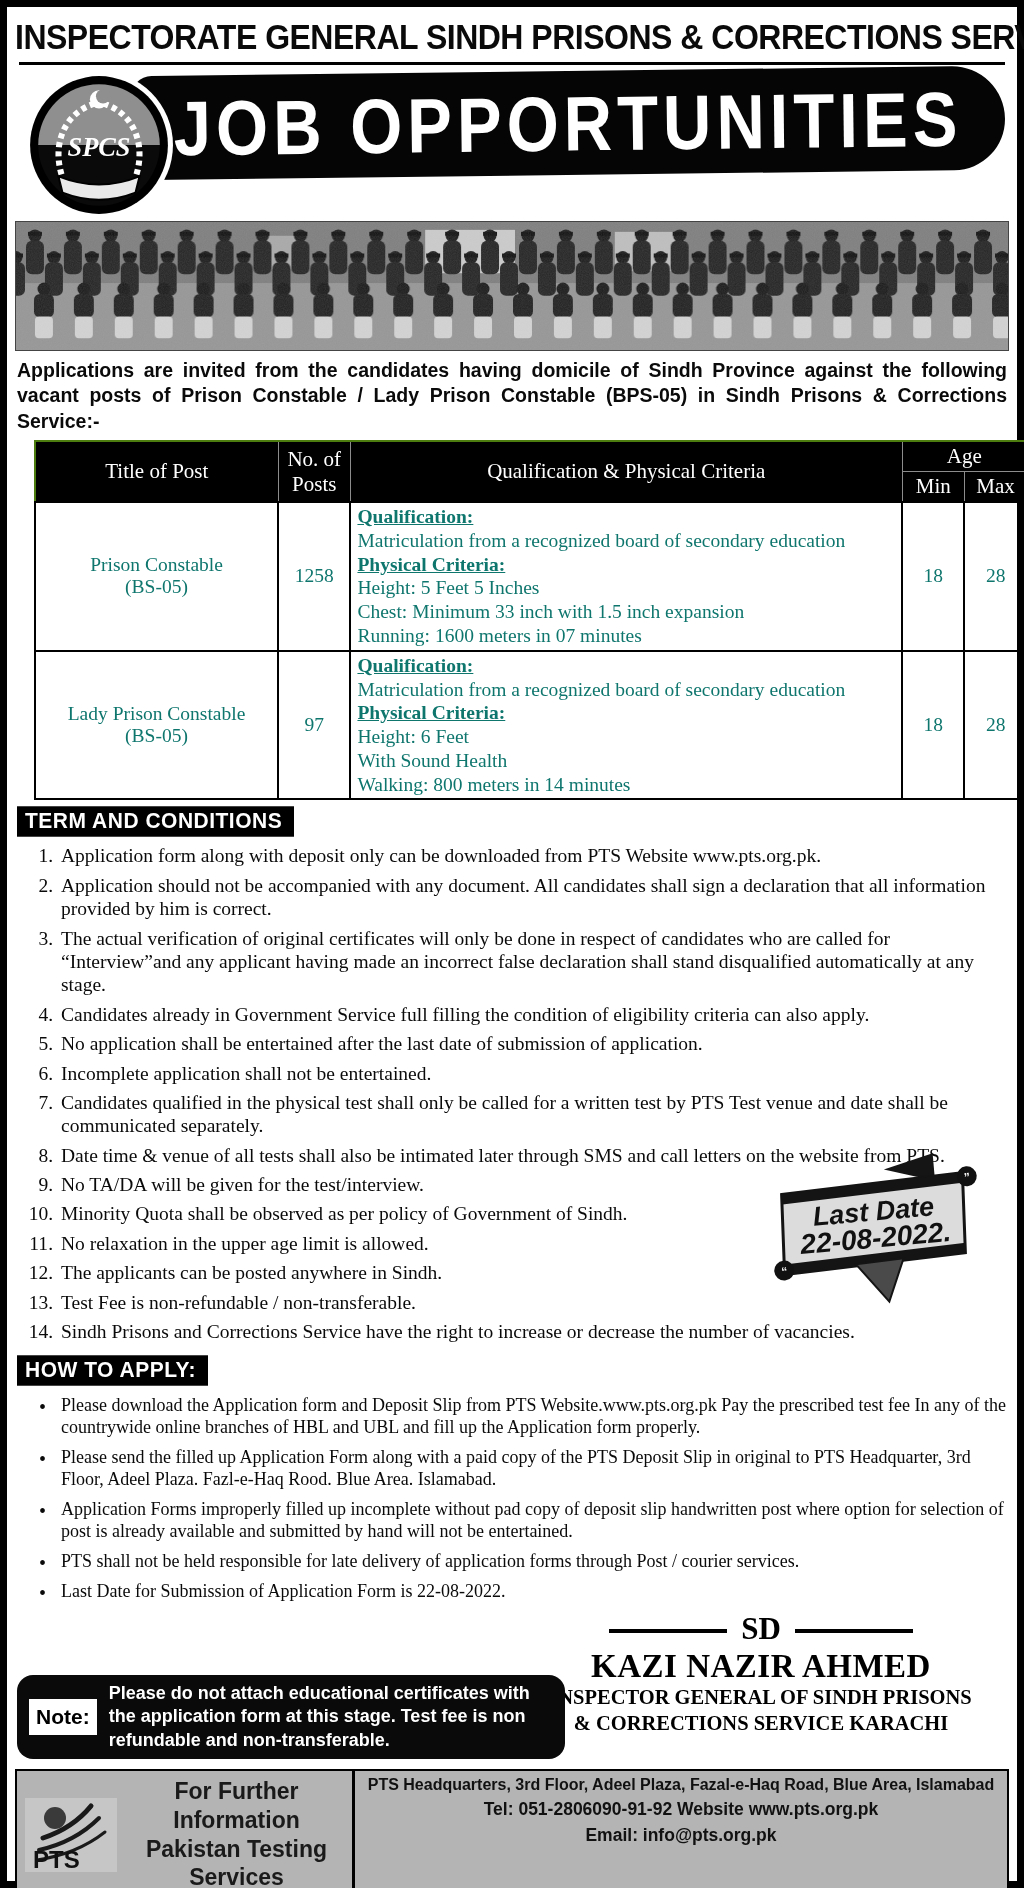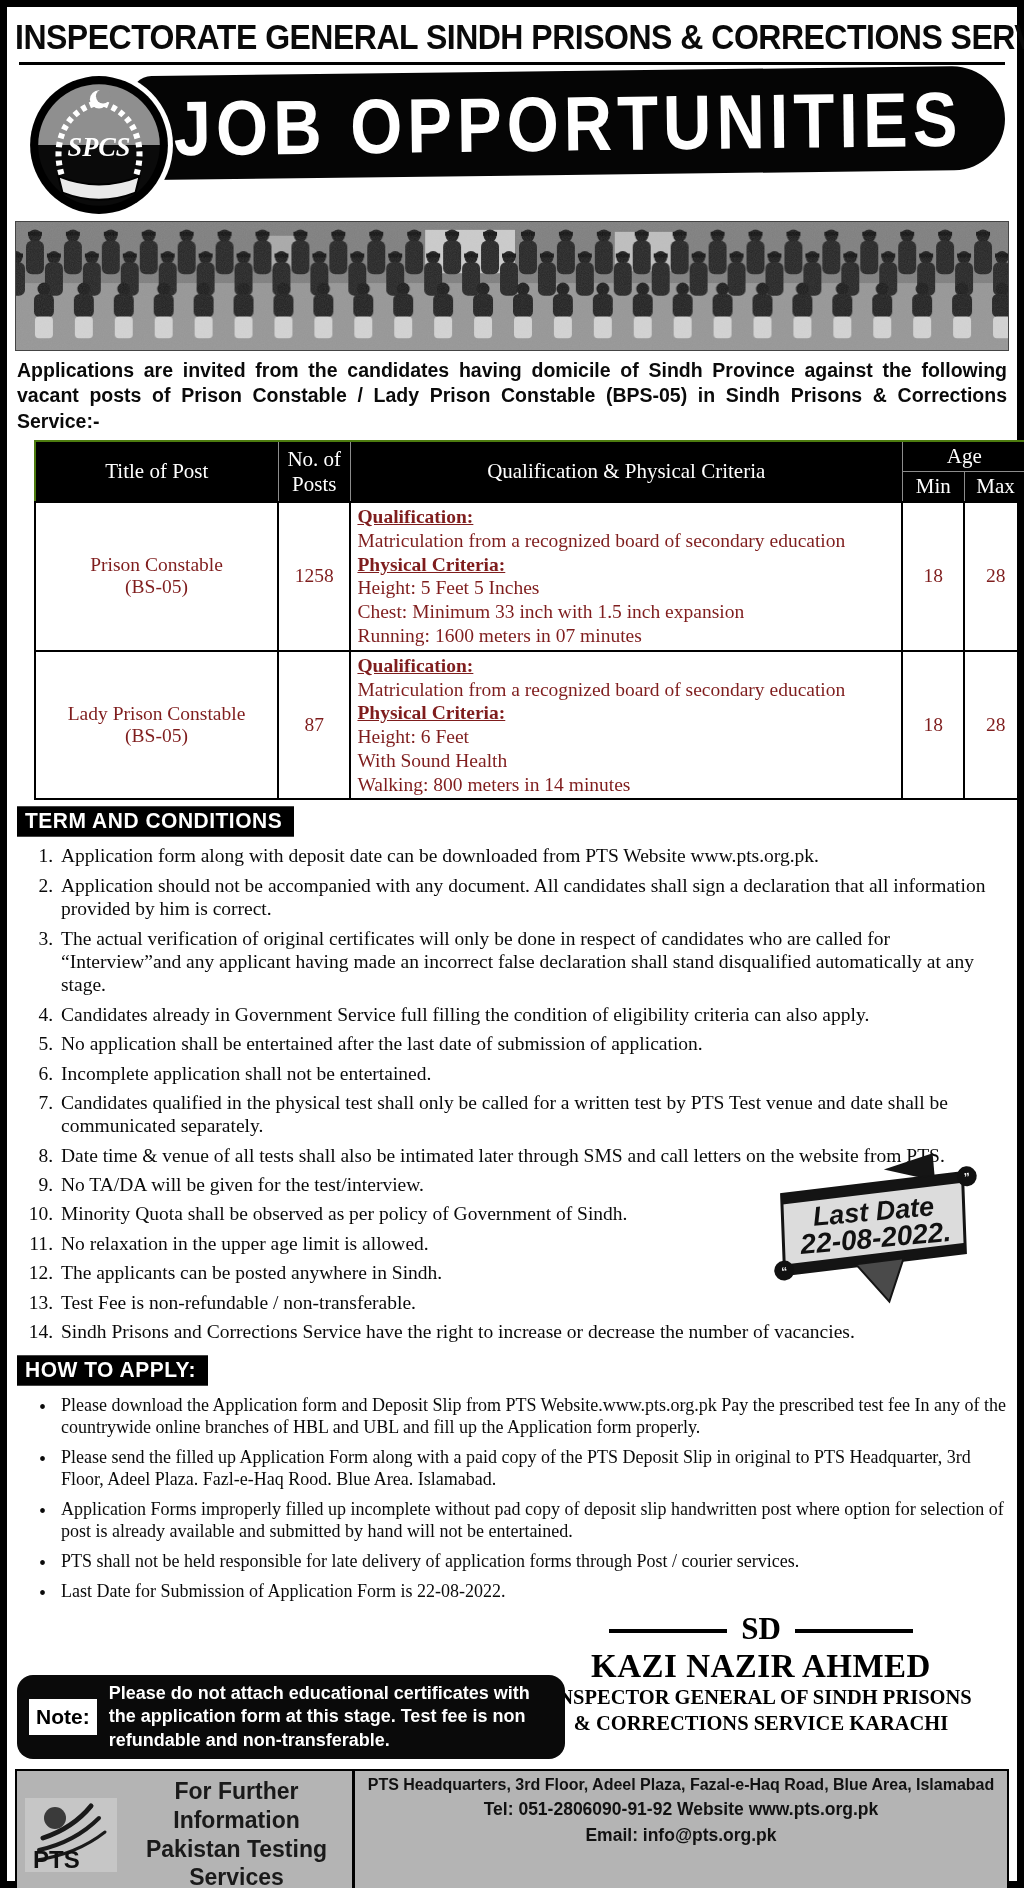--- a/index.html
+++ b/index.html
@@ -41,21 +41,21 @@
     text-align:justify; color:#0a0a0a;
   }
   
   table.posts { width:100%; border-collapse:collapse; border:2px solid #4d7c0f;margin-left:19px; }
   table.posts th {
     background:#000; color:#fff; font-family:"Liberation Serif", serif;
     font-weight:400; font-size:21px; border:1px solid #8c8c8c; padding:2px 4px;
   }
   table.posts td {
     border:2px solid #000; font-family:"Liberation Serif", serif;
-    font-size:19.5px; color:#7f1d1d; padding:2px 6px; vertical-align:middle;
+    font-size:19.5px; color:#0f766e; padding:2px 6px; vertical-align:middle;
   }
   td.c { text-align:center; }
   .qcell { line-height:1.22; }
   .qlabel { font-weight:700; text-decoration:underline; }
   col.c1{width:24.5%} col.c2{width:7.3%} col.c3{width:55.6%} col.c4{width:6.3%} col.c5{width:6.3%}
   
   .black-label {
     display:inline-block; background:#000; color:#fff; font-weight:800;
     font-size:21px; letter-spacing:.5px; padding:2px 12px 3px 8px; margin:7px 0 2px 2px;
     transform:scaleY(1.05);
@@ -210,40 +210,40 @@
         <span>Running: 1600 meters in 07 minutes</span>
       </td>
       <td class="c">18</td>
       <td class="c">28</td>
     </tr>
     <tr>
       <td class="c">
             <div>Lady Prison Constable</div>
             <div>(BS-05)</div>
           </td>
-      <td class="c">87</td>
+      <td class="c">97</td>
       <td class="qcell">
         <span class="qlabel">Qualification:</span><br>
         <span>Matriculation from a recognized board of secondary education</span><br>
         <span class="qlabel">Physical Criteria:</span><br>
         <span>Height: 6 Feet</span><br>
         <span>With Sound Health</span><br>
         <span>Walking: 800 meters in 14 minutes</span>
       </td>
       <td class="c">18</td>
       <td class="c">28</td>
     </tr>
   </tbody>
     </table>
 
   
   <div class="black-label">TERM AND CONDITIONS</div>
   <div class="terms-wrap">
     <ol class="terms">
-      <li>Application form along  with deposit date can be downloaded from PTS Website www.pts.org.pk.</li>
+      <li>Application form along  with deposit only can be downloaded from PTS Website www.pts.org.pk.</li>
       <li>Application should not be accompanied with any document. All candidates shall sign a declaration that all information provided by him is correct.</li>
       <li>The actual verification  of original certificates will only be done in respect of candidates who are called for “Interview”and any applicant having made an incorrect false declaration shall stand disqualified automatically at any stage.</li>
       <li>Candidates already in Government Service full filling the condition of eligibility criteria can also apply.</li>
       <li>No application shall be entertained after the last date of submission of application.</li>
       <li>Incomplete application shall not be entertained.</li>
       <li>Candidates qualified in the physical test shall only be called for a written test by PTS Test venue and date shall be communicated separately.</li>
       <li>Date time &amp; venue of all tests shall also be intimated later through SMS and call letters on the website from PTS.</li>
       <li style="margin-right:230px">No TA/DA will be given for the test/interview.</li>
       <li style="margin-right:230px">Minority Quota shall be observed as per policy of Government of Sindh.</li>
       <li style="margin-right:230px">No relaxation in the upper age limit is allowed.</li>

